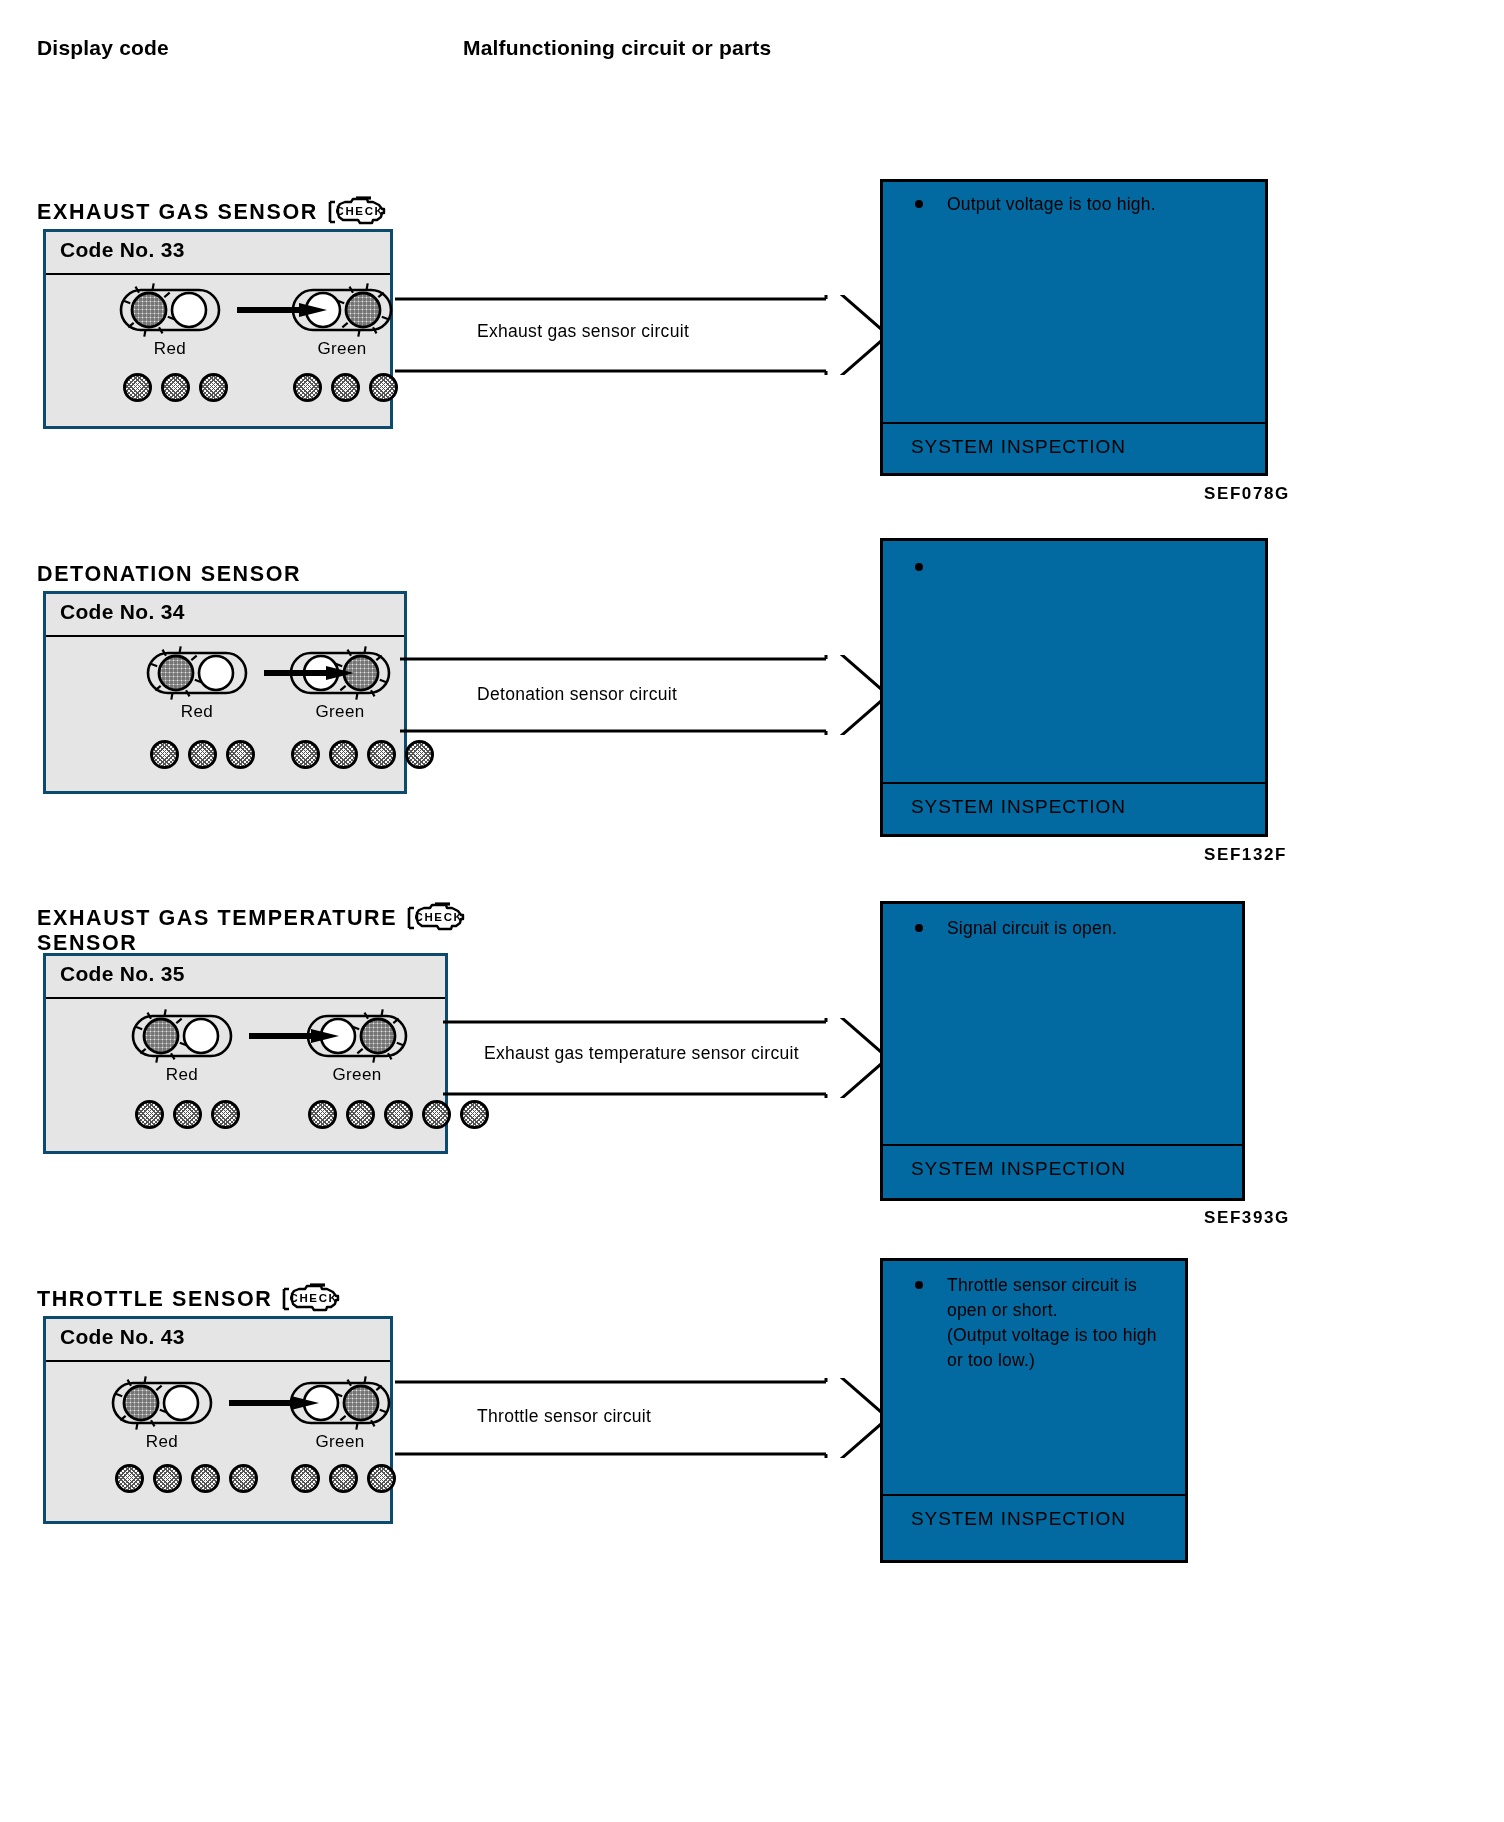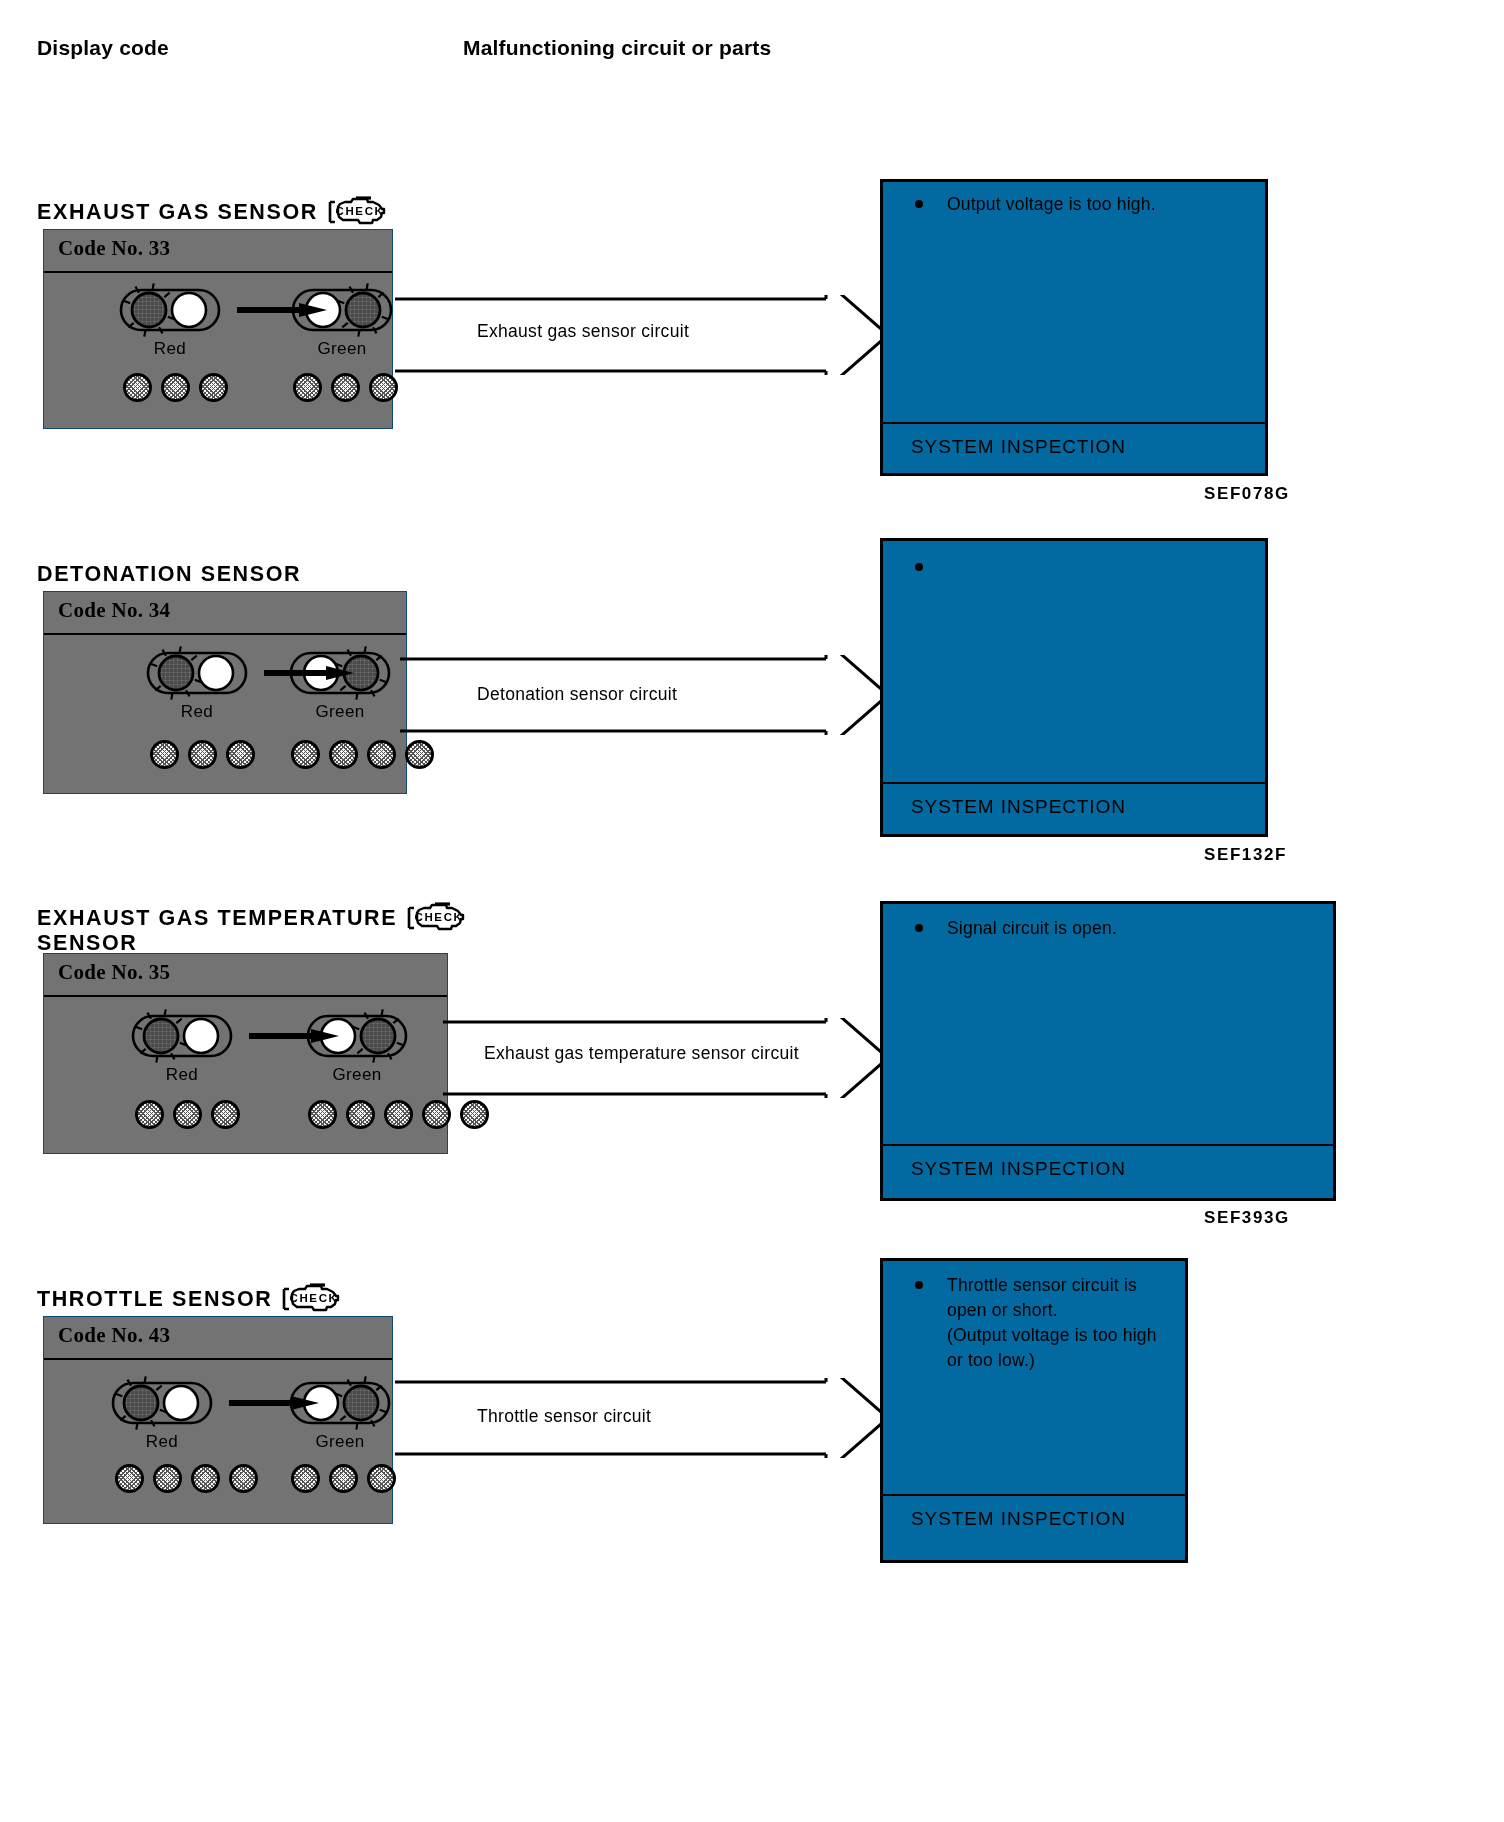--- a/index.html
+++ b/index.html
@@ -23,21 +23,21 @@
   
   .sensor-title{position:absolute;left:37px;font-weight:bold;font-size:21.5px;
                 letter-spacing:1.6px;white-space:nowrap;line-height:25px;}
 
   
   .check-icon{display:inline-block;vertical-align:-5px;margin-left:9px;position:relative;
               width:64px;height:28px;}
   .check-icon svg{display:block;}
 
   
-  .code-panel{position:absolute;border:1px solid #0c4a6e;background:#737373;box-sizing:border-box;font-family:Liberation Serif, serif;}
+  .code-panel{position:absolute;border:3px solid #0c4a6e;background:#e5e5e5;box-sizing:border-box;}
   .code-panel .code-label{
       position:absolute;left:14px;top:6px;font-weight:bold;font-size:21px;letter-spacing:.3px;}
   .code-divider{position:absolute;left:0;right:0;height:2px;background:#000;}
   .lamp-grp{position:absolute;width:118px;height:56px;}
   .lamp-grp svg{display:block;}
   .lamp-caption{position:absolute;font-size:17px;letter-spacing:.4px;text-align:center;width:118px;}
 
   .arrow-small{position:absolute;}
   .arrow-small svg{display:block;}
 
@@ -313,21 +313,21 @@
           <span class="dot"></span>
         </div>
         <div class="big-arrow" style="left: 443px; top: 1018px;">
           <svg width="445" height="80" viewBox="0 0 445 80">
     <path d="M0 4 L383 4 L383 4 " stroke="#000" stroke-width="3" fill="none"></path>
     <path d="M0 76 L383 76" stroke="#000" stroke-width="3" fill="none"></path>
     <path d="M383 4 L383 -14 L445 40 L383 94 L383 76" fill="none" stroke="#000" stroke-width="3" stroke-linejoin="miter"></path>
   </svg>
         </div>
         <div class="arrow-label" style="left: 484px; top: 1043px;">Exhaust gas temperature sensor circuit</div>
-        <div class="cond-box" style="left: 880px; top: 901px; width: 456px; height: 300px;">
+        <div class="cond-box" style="left: 880px; top: 901px; width: 365px; height: 300px;">
           <div class="cond-list" style="top: 12px;">
             <div class="cond-item"><span class="bull"></span><span>Signal circuit is open.</span></div>
           </div>
           <div class="cond-foot-line" style="top: 240px;"></div>
           <div class="cond-foot" style="top: 254px;">SYSTEM INSPECTION</div>
         </div>
         <div class="sef" style="left: 1204px; top: 1208px;">SEF393G</div>
       </div>
       <div class="block">
         <div class="sensor-title" style="top: 1283px;"><span>THROTTLE SENSOR</span><span class="check-icon"><svg width="64" height="30" viewBox="0 0 64 30">

